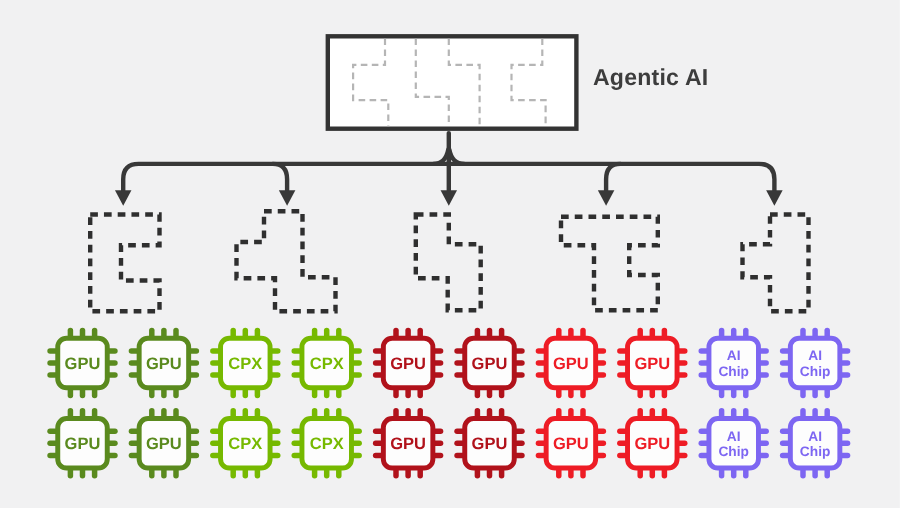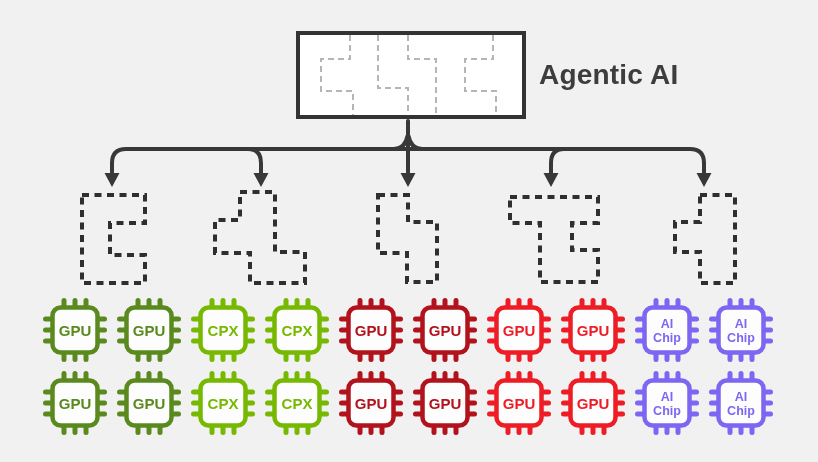--- a/index.html
+++ b/index.html
@@ -14,21 +14,21 @@
   #agent-box {
     position: absolute;
     left: 296px; top: 31px;
     width: 222px; height: 80px;
     background: #ffffff;
     border: 4px solid #333333;
   }
   #diagram-title {
     position: absolute;
     left: 539px; top: 59px;
-    font-size: 28px;
+    font-size: 21px;
     font-weight: 700;
     color: #3d3d3d;
     letter-spacing: 0.2px;
     white-space: nowrap;
     text-align: right;
   }
   .overlay {
     position: absolute;
     left: 0; top: 0;
     width: 818px; height: 462px;

